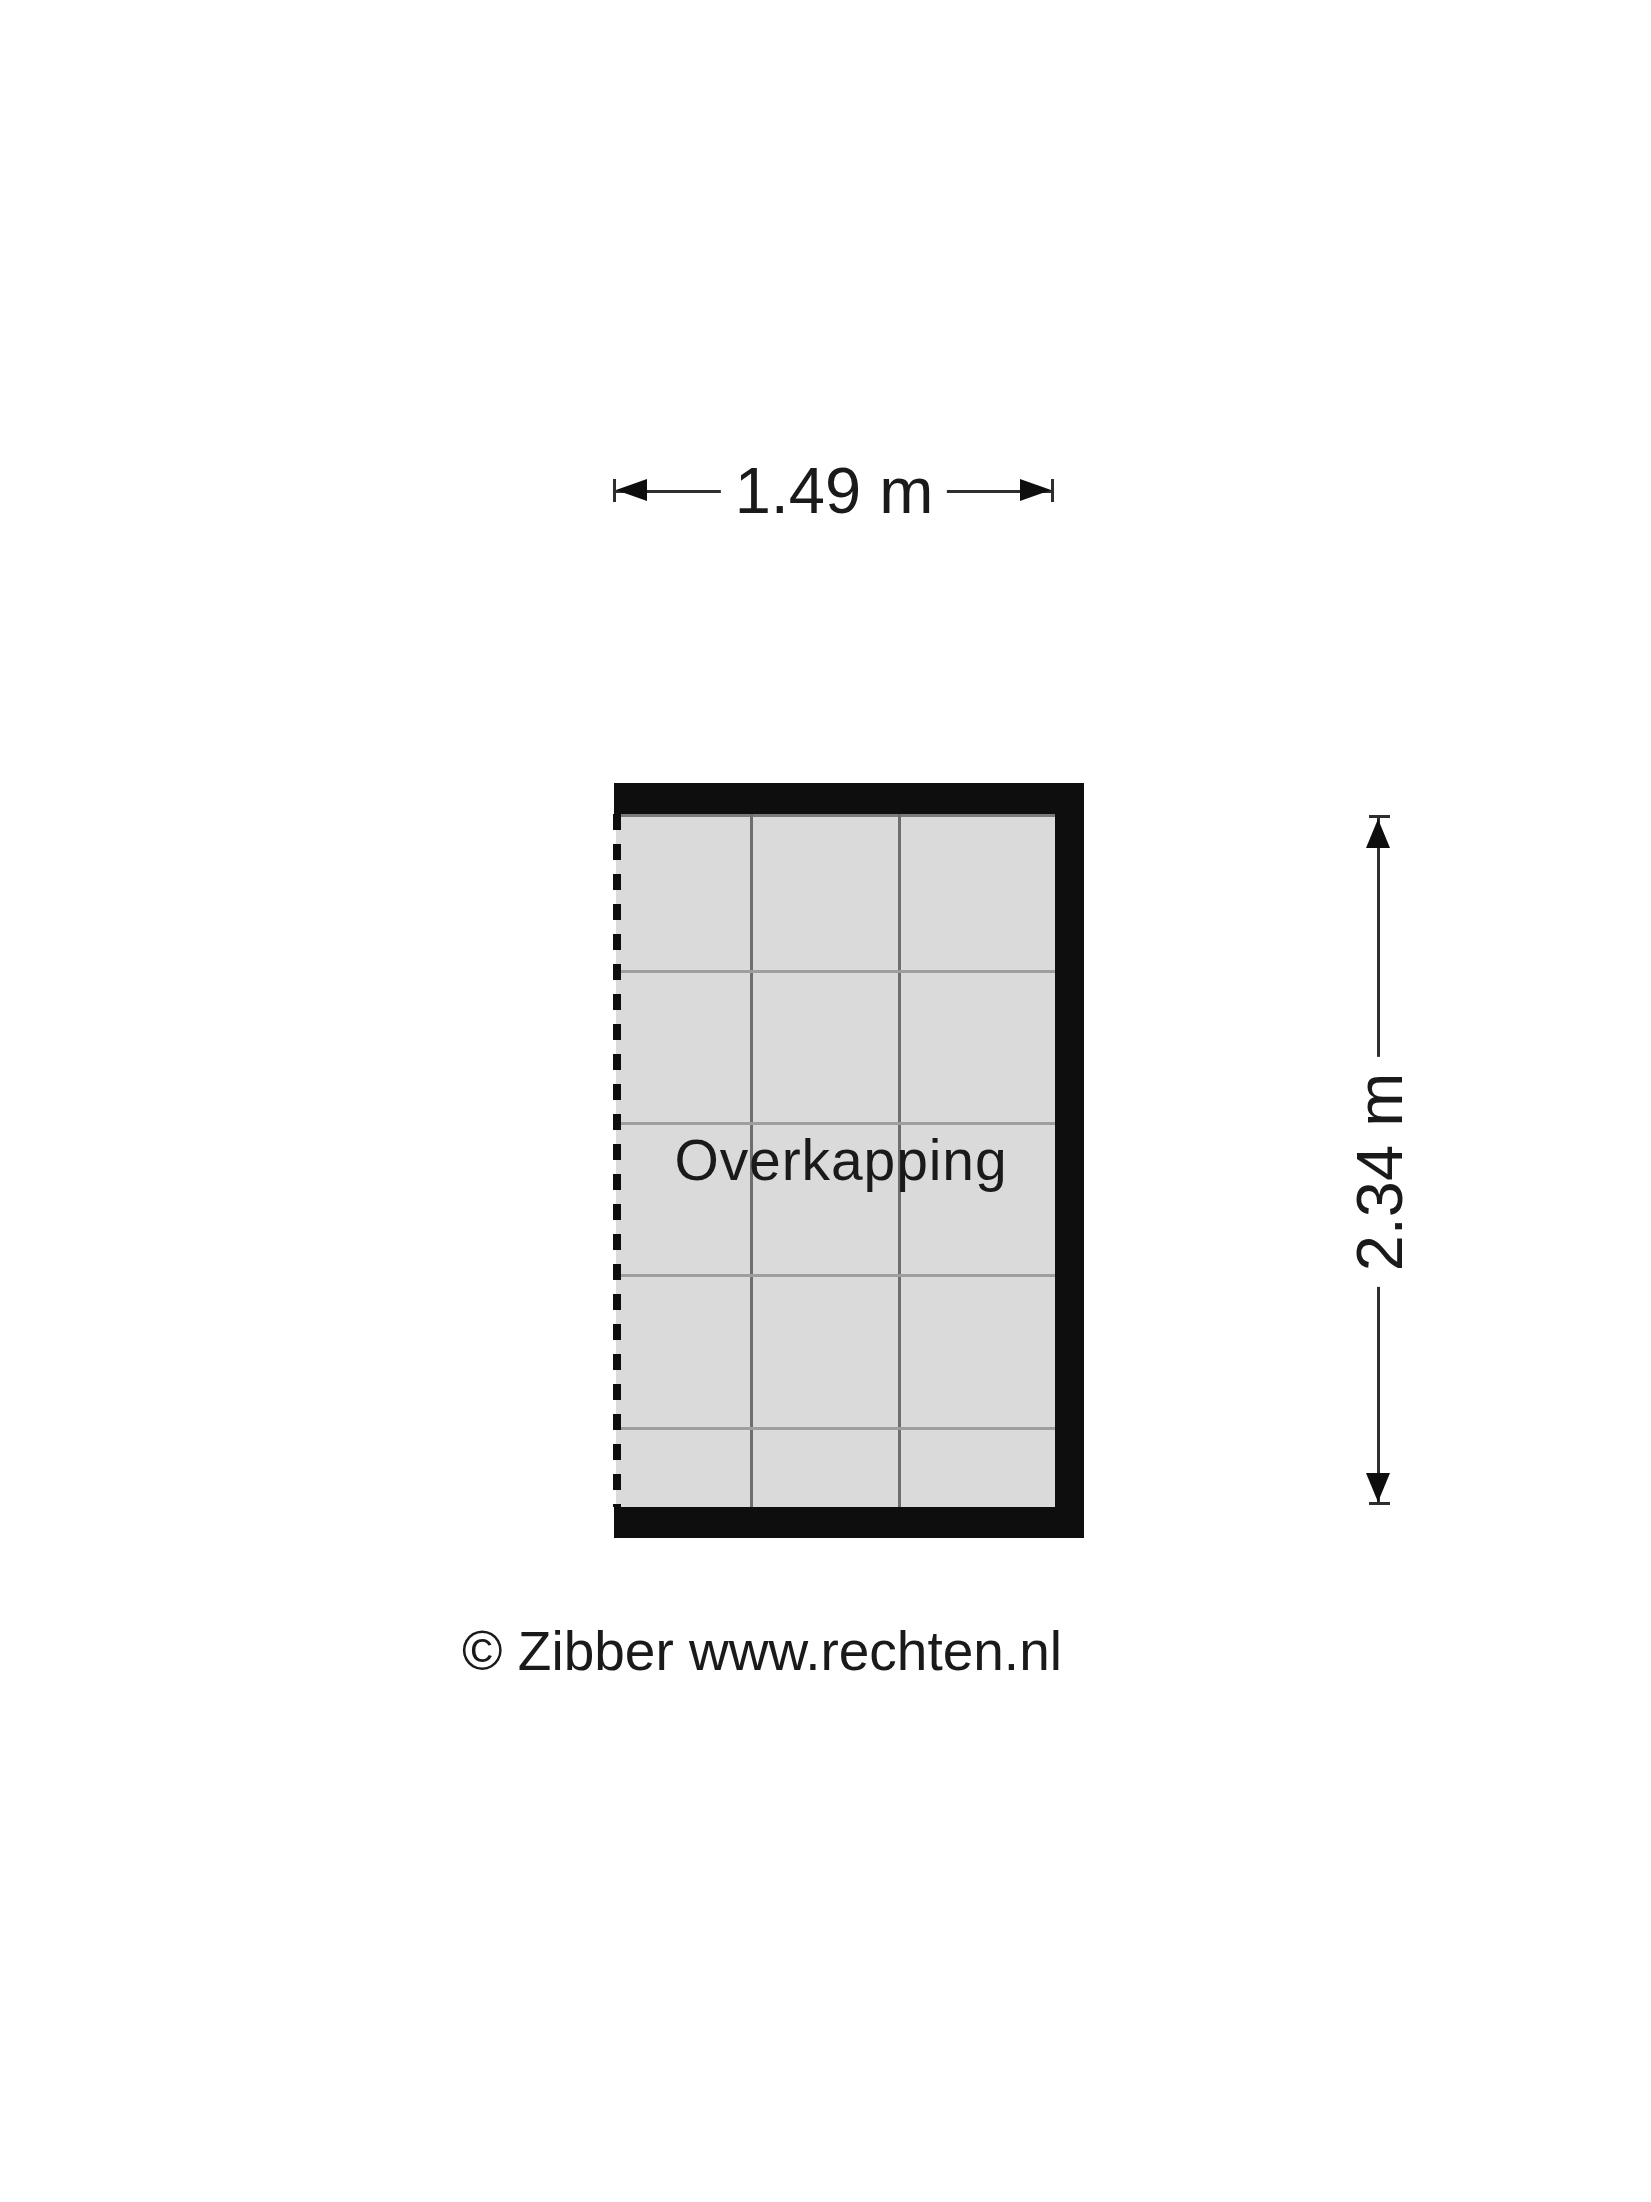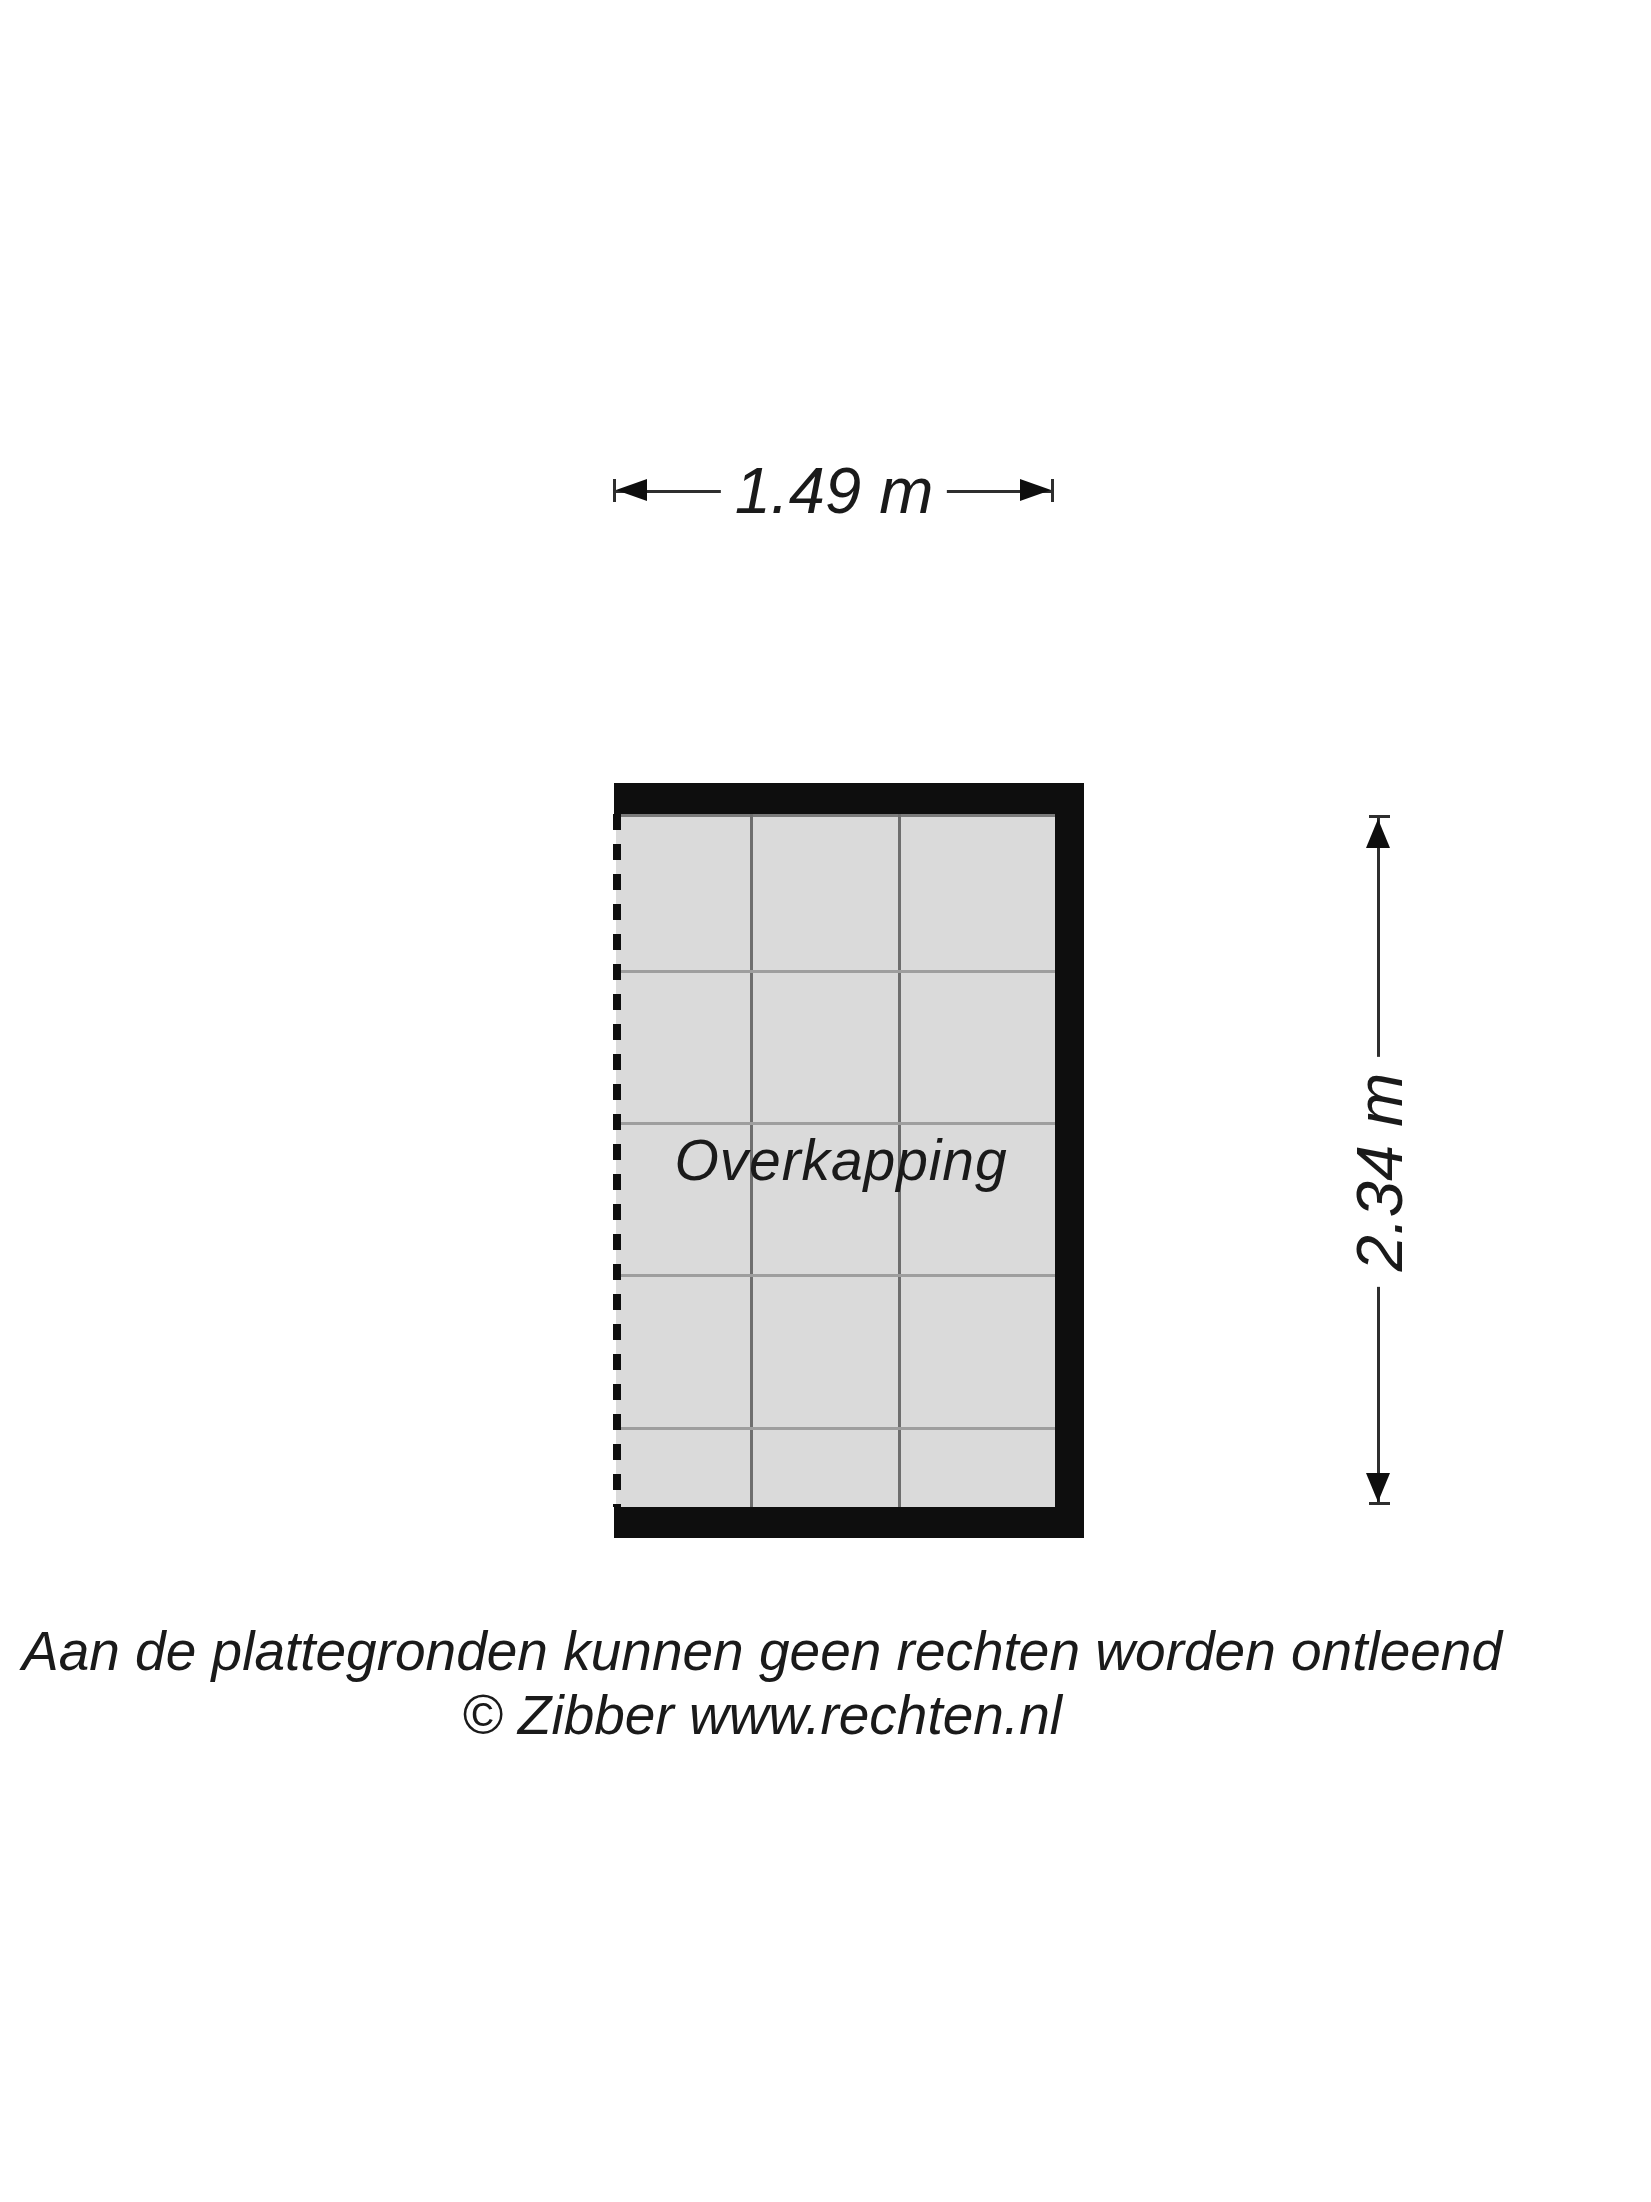--- a/index.html
+++ b/index.html
@@ -5,21 +5,20 @@
   html, body { margin: 0; padding: 0; }
   body { background: #ffffff; }
 
   .canvas {
     position: relative;
     width: 1524px;
     height: 2203px;
     background: var(--background, #ffffff);
     font-family: "Liberation Sans", sans-serif;
     overflow: hidden;
-    font-style: italic;
   }
 
   
   .dim-line-h {
     position: absolute; left: 614px; top: 490px;
     width: 440px; height: 2.6px;
     background: var(--dimension-line, #2e2e2e);
   }
   .tick-v {
     position: absolute; top: 479px; width: 2.6px; height: 23px;
@@ -150,18 +149,17 @@
   <div>
     <div class="dim-line-v"></div>
     <div class="tick-h top"></div>
     <div class="tick-h bottom"></div>
     <div class="arrow-v up"></div>
     <div class="arrow-v down"></div>
     <div class="dim-label-v">2.34 m</div>
   </div>
 
   <div class="disclaimer">
-    <div class="disclaimer-line">Aan de plattegronden kunnen geen rechten worden ontleend</div>
     <div class="disclaimer-line">© Zibber www.rechten.nl</div>
   </div>
 
 </div>
 
 
 </body></html>

